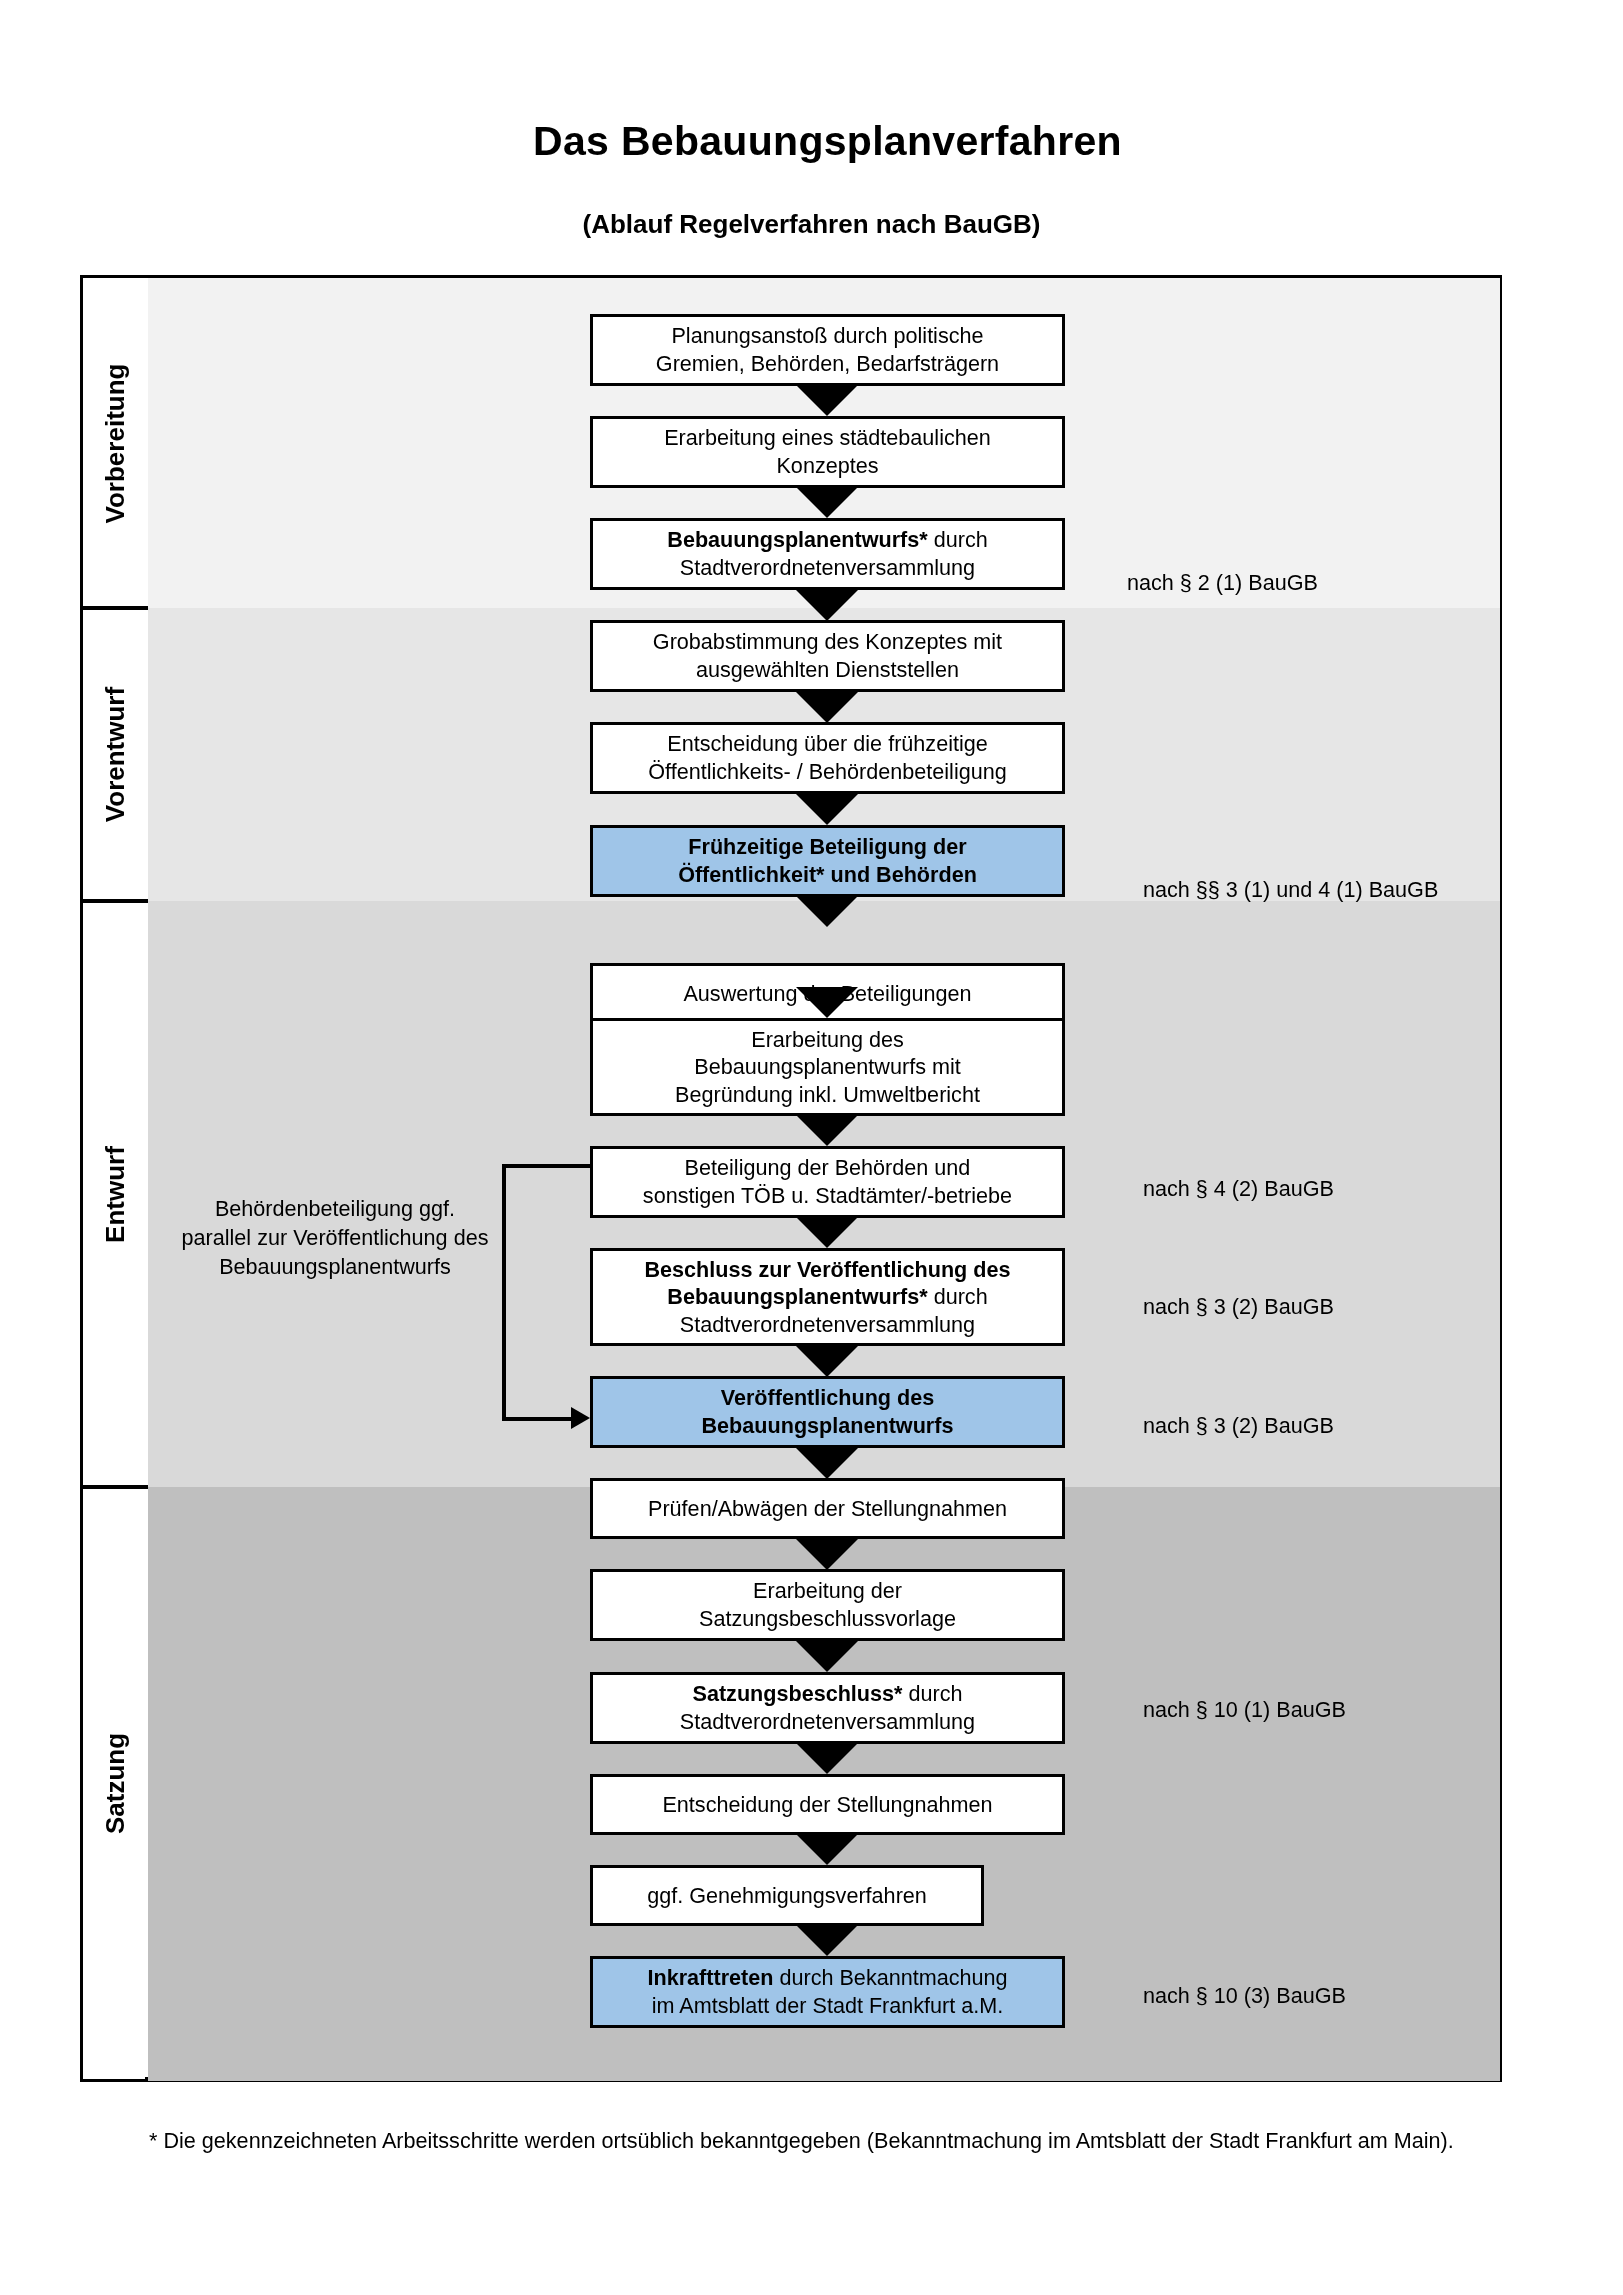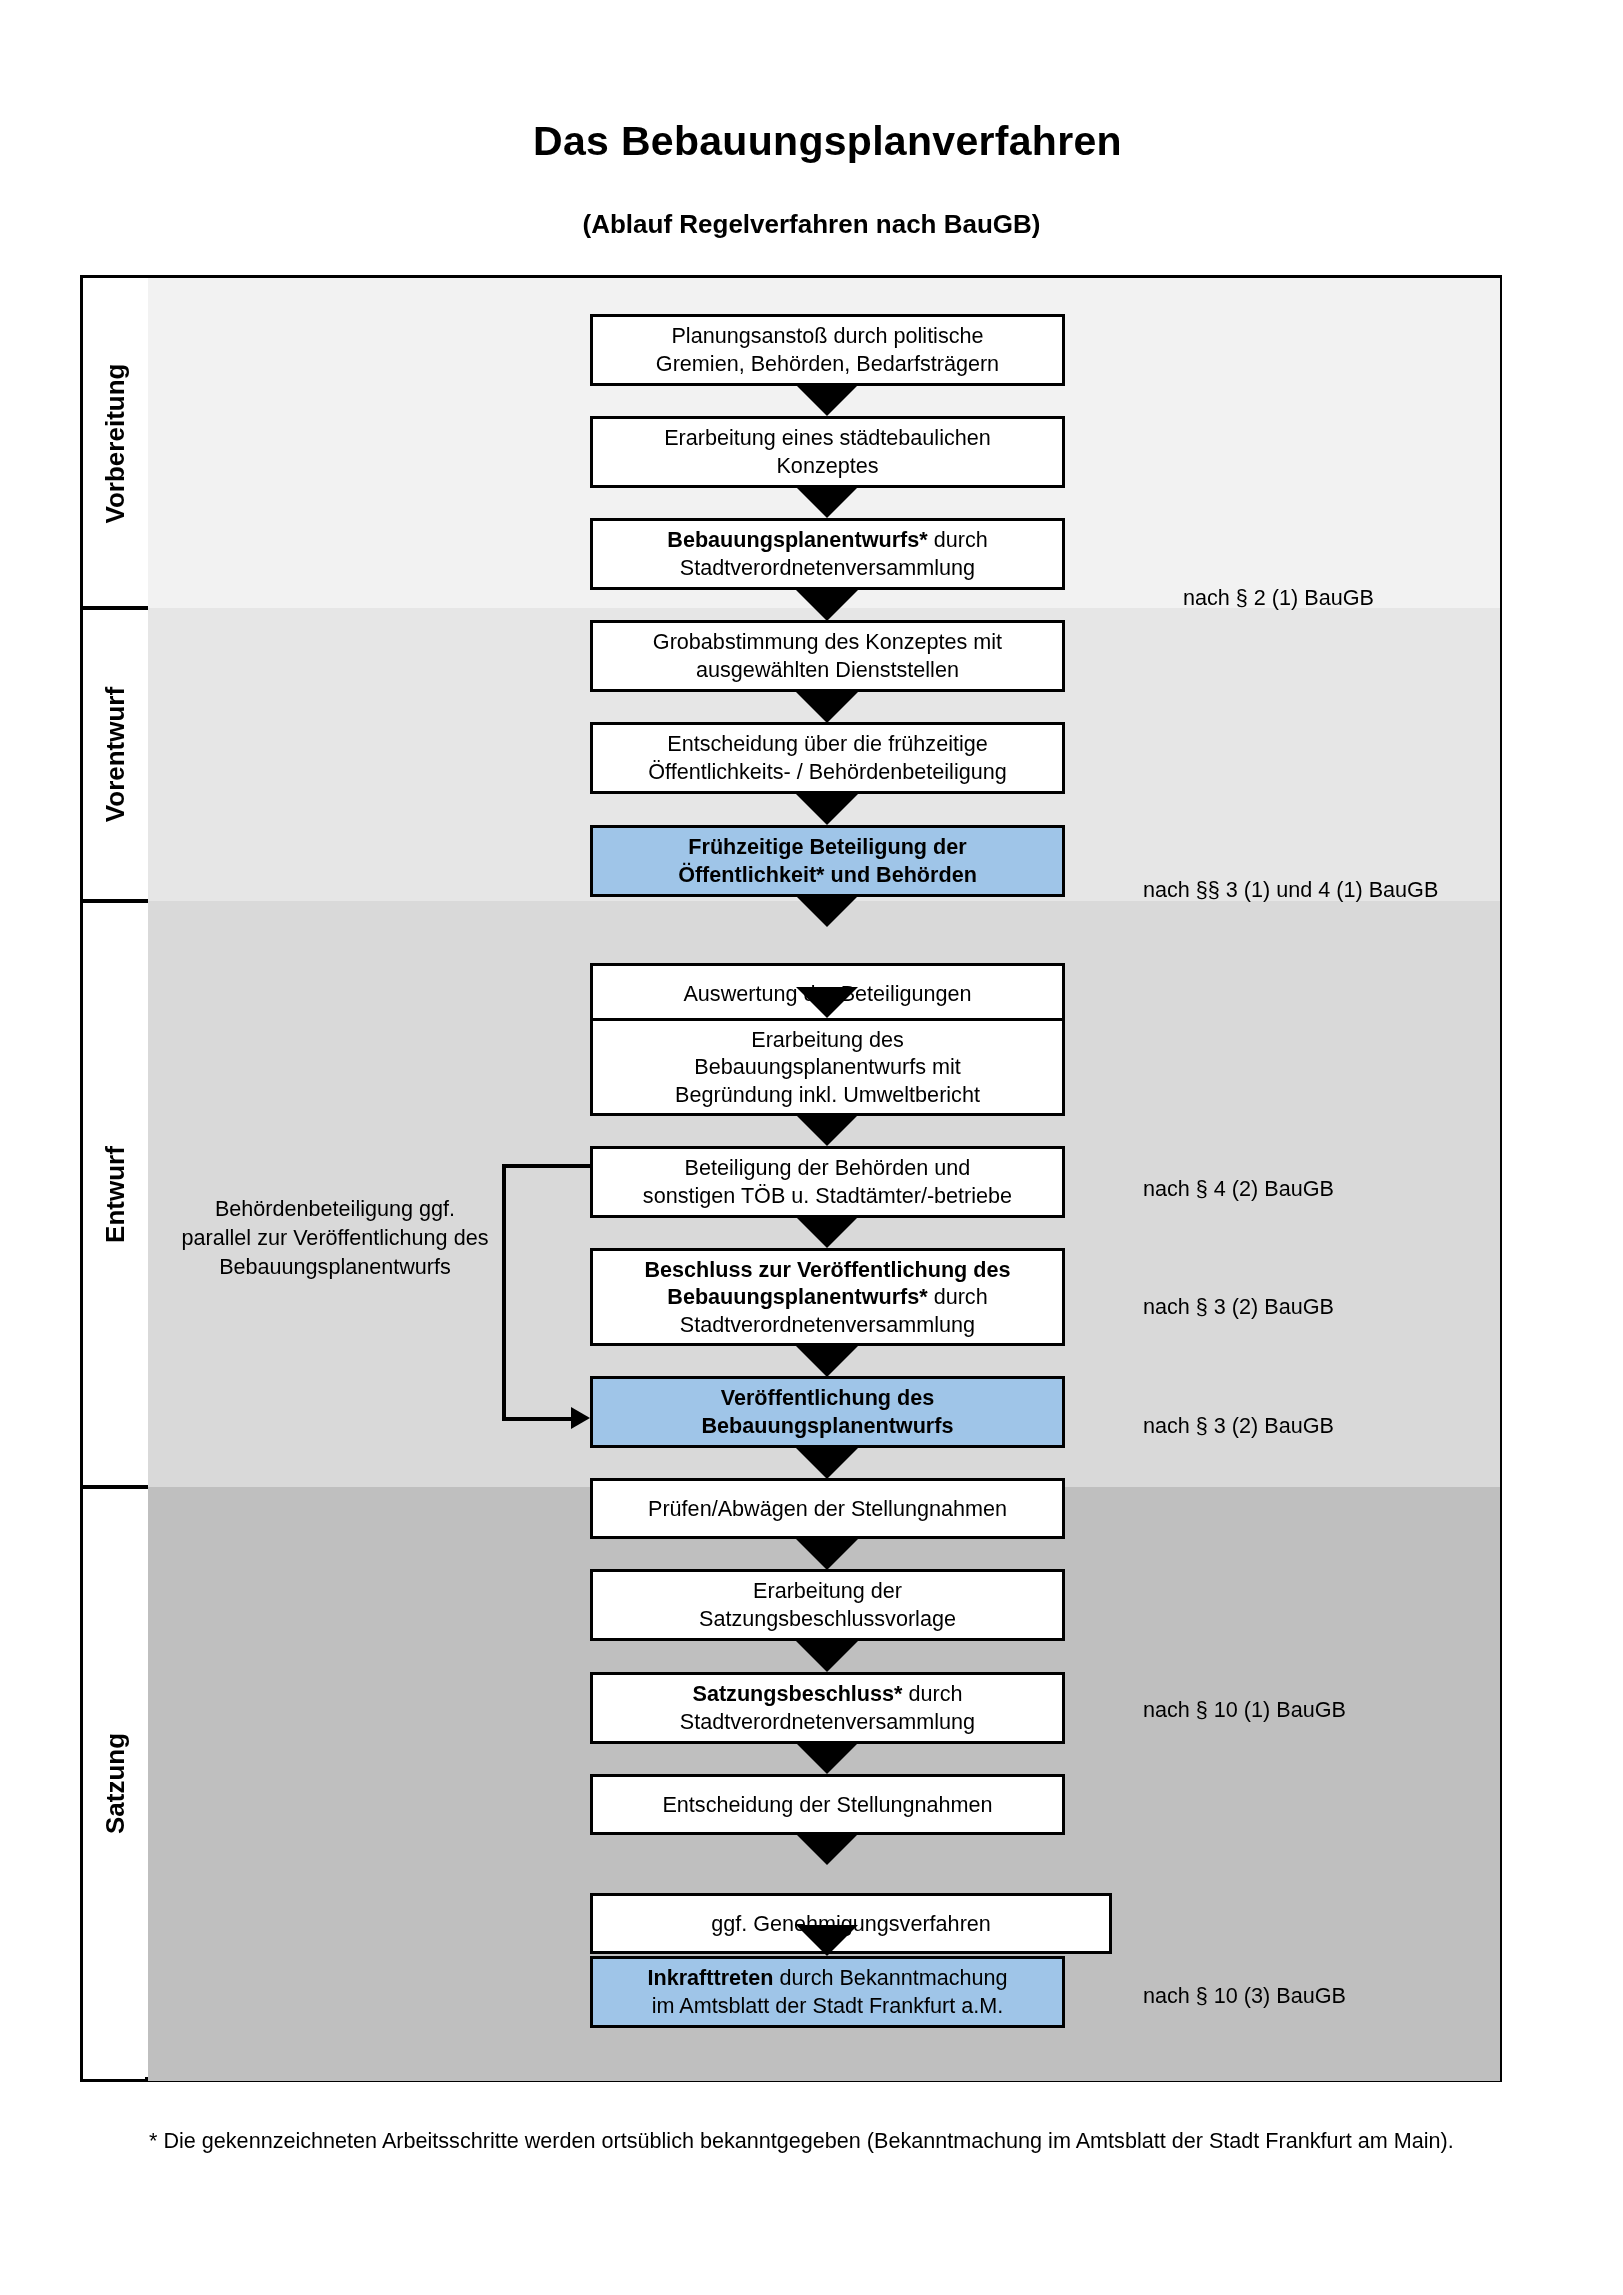--- a/index.html
+++ b/index.html
@@ -257,21 +257,21 @@
     </div>
     <div class="arrow" style="left:713px;top:1465px;"></div>
 
     <div class="box" style="left:507px;top:1496px;width:475px;height:61px;">
       <div>
         <span class="ln"><span>Entscheidung der Stellungnahmen</span></span>
       </div>
     </div>
     <div class="arrow" style="left:713px;top:1556px;"></div>
 
-    <div class="box" style="left:507px;top:1587px;width:522px;height:61px;margin-top:28px;">
+    <div class="box" style="left:507px;top:1587px;width:394px;height:61px;">
       <div>
         <span class="ln"><span>ggf. Genehmigungsverfahren</span></span>
       </div>
     </div>
     <div class="arrow" style="left:713px;top:1647px;"></div>
 
     <div class="box blue" style="left:507px;top:1678px;width:475px;height:72px;">
       <div>
         <span class="ln"><span class="b">Inkrafttreten</span><span> durch Bekanntmachung</span></span>
         <span class="ln"><span>im Amtsblatt der Stadt Frankfurt a.M.</span></span>
@@ -282,21 +282,21 @@
 
       <div class="seg" style="left:419px;top:886px;width:90px;height:3.9px;"></div>
 
       <div class="seg" style="left:419px;top:886px;width:3.9px;height:255px;"></div>
 
       <div class="seg" style="left:419px;top:1139px;width:69px;height:3.9px;"></div>
 
       <div class="head" style="left:488px;top:1129px;"></div>
     </div>
 
-    <div class="note" style="left:1100px;top:291px;margin-top:15px;">nach § 2 (1) BauGB</div>
+    <div class="note" style="left:1044px;top:291px;">nach § 2 (1) BauGB</div>
     <div class="note" style="left:1060px;top:598px;">nach §§ 3 (1) und 4 (1) BauGB</div>
     <div class="note" style="left:1060px;top:897px;">nach § 4 (2) BauGB</div>
     <div class="note" style="left:1060px;top:1015px;">nach § 3 (2) BauGB</div>
     <div class="note" style="left:1060px;top:1134px;">nach § 3 (2) BauGB</div>
     <div class="note" style="left:1060px;top:1418px;">nach § 10 (1) BauGB</div>
     <div class="note" style="left:1060px;top:1704px;">nach § 10 (3) BauGB</div>
 
     <div class="note-left" style="left:98px;top:916px;width:308px;">
       <span class="ln">Behördenbeteiligung</span>
       <span class="ln">ggf. parallel zur</span>

